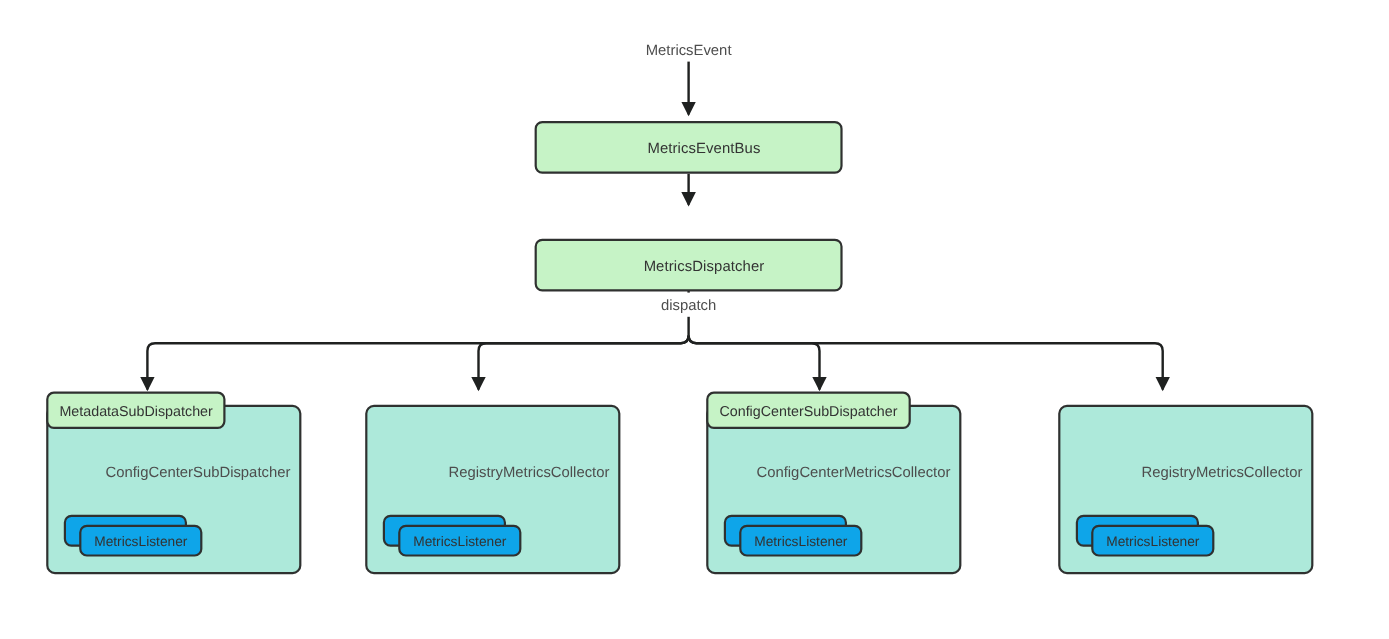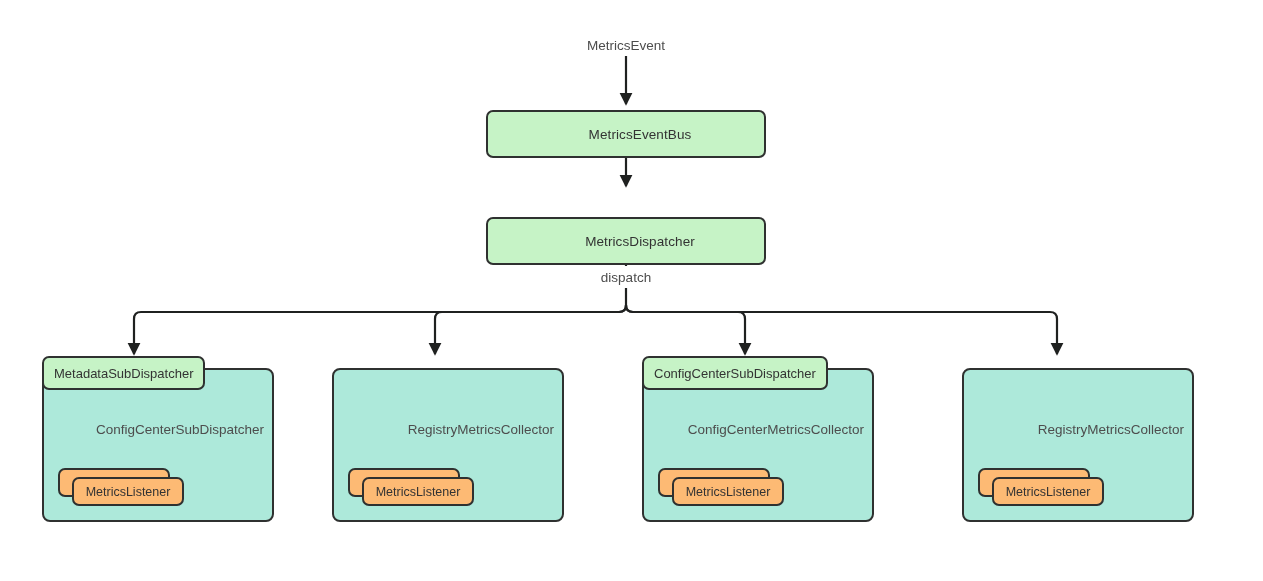--- a/index.html
+++ b/index.html
@@ -108,21 +108,21 @@
     position: absolute;
     left: 16px;
     top: 112px;
     width: 126px;
     height: 40px;
     z-index: 2;
   }
   .listener-card {
     position: absolute;
     box-sizing: border-box;
-    background: #fdba74;
+    background: #0ea5e9;
     border: 2.2px solid #2f3130;
     border-radius: 7px;
     width: 112px;
     height: 29px;
   }
   .listener-card.back  { left: 0px;  top: 0px; }
   .listener-card.front {
     left: 14px;
     top: 9px;
     display: flex;

